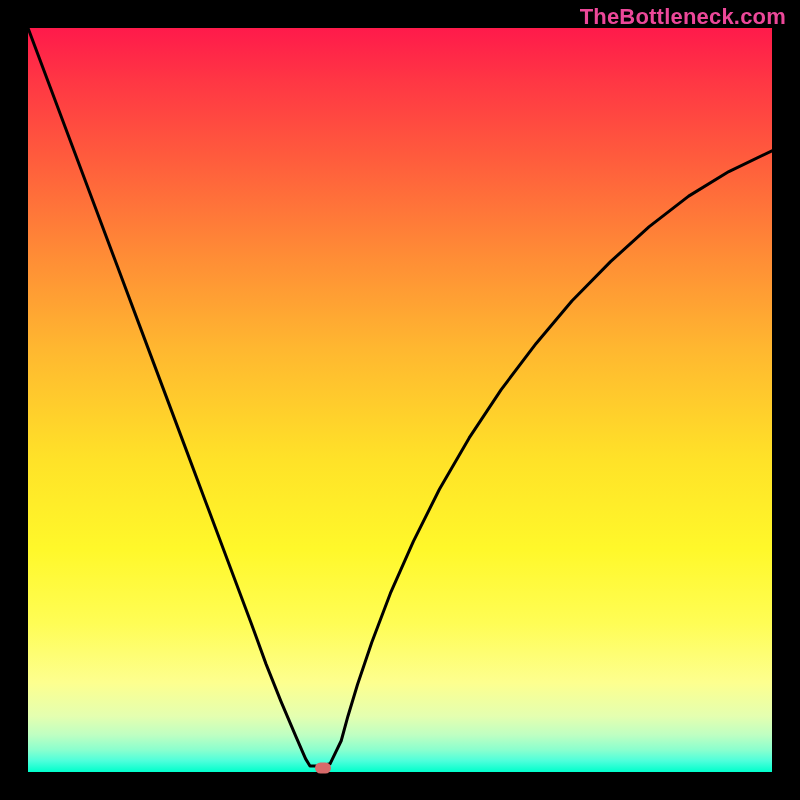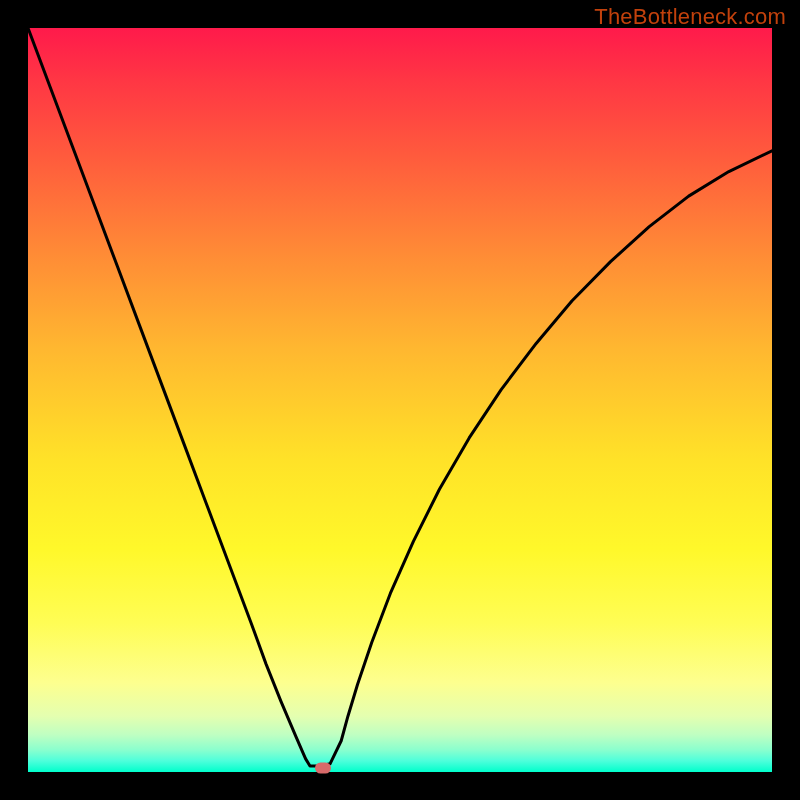--- a/index.html
+++ b/index.html
@@ -40,22 +40,22 @@
       #4effdb 98.5%,
       #00ffcc 100%
     );
   }
   .watermark {
     position: absolute;
     top: 4px;
     right: 14px;
     font-family: Arial, Helvetica, sans-serif;
     font-size: 22px;
-    font-weight: 400;
-    color: #c2410c;
+    font-weight: 700;
+    color: #ec4899;
     letter-spacing: 0.2px;
   }
   .marker {
     position: absolute;
     width: 16px;
     height: 11px;
     border-radius: 6px;
     background: #d86a6a;
     transform: translate(-50%, -50%);
   }

